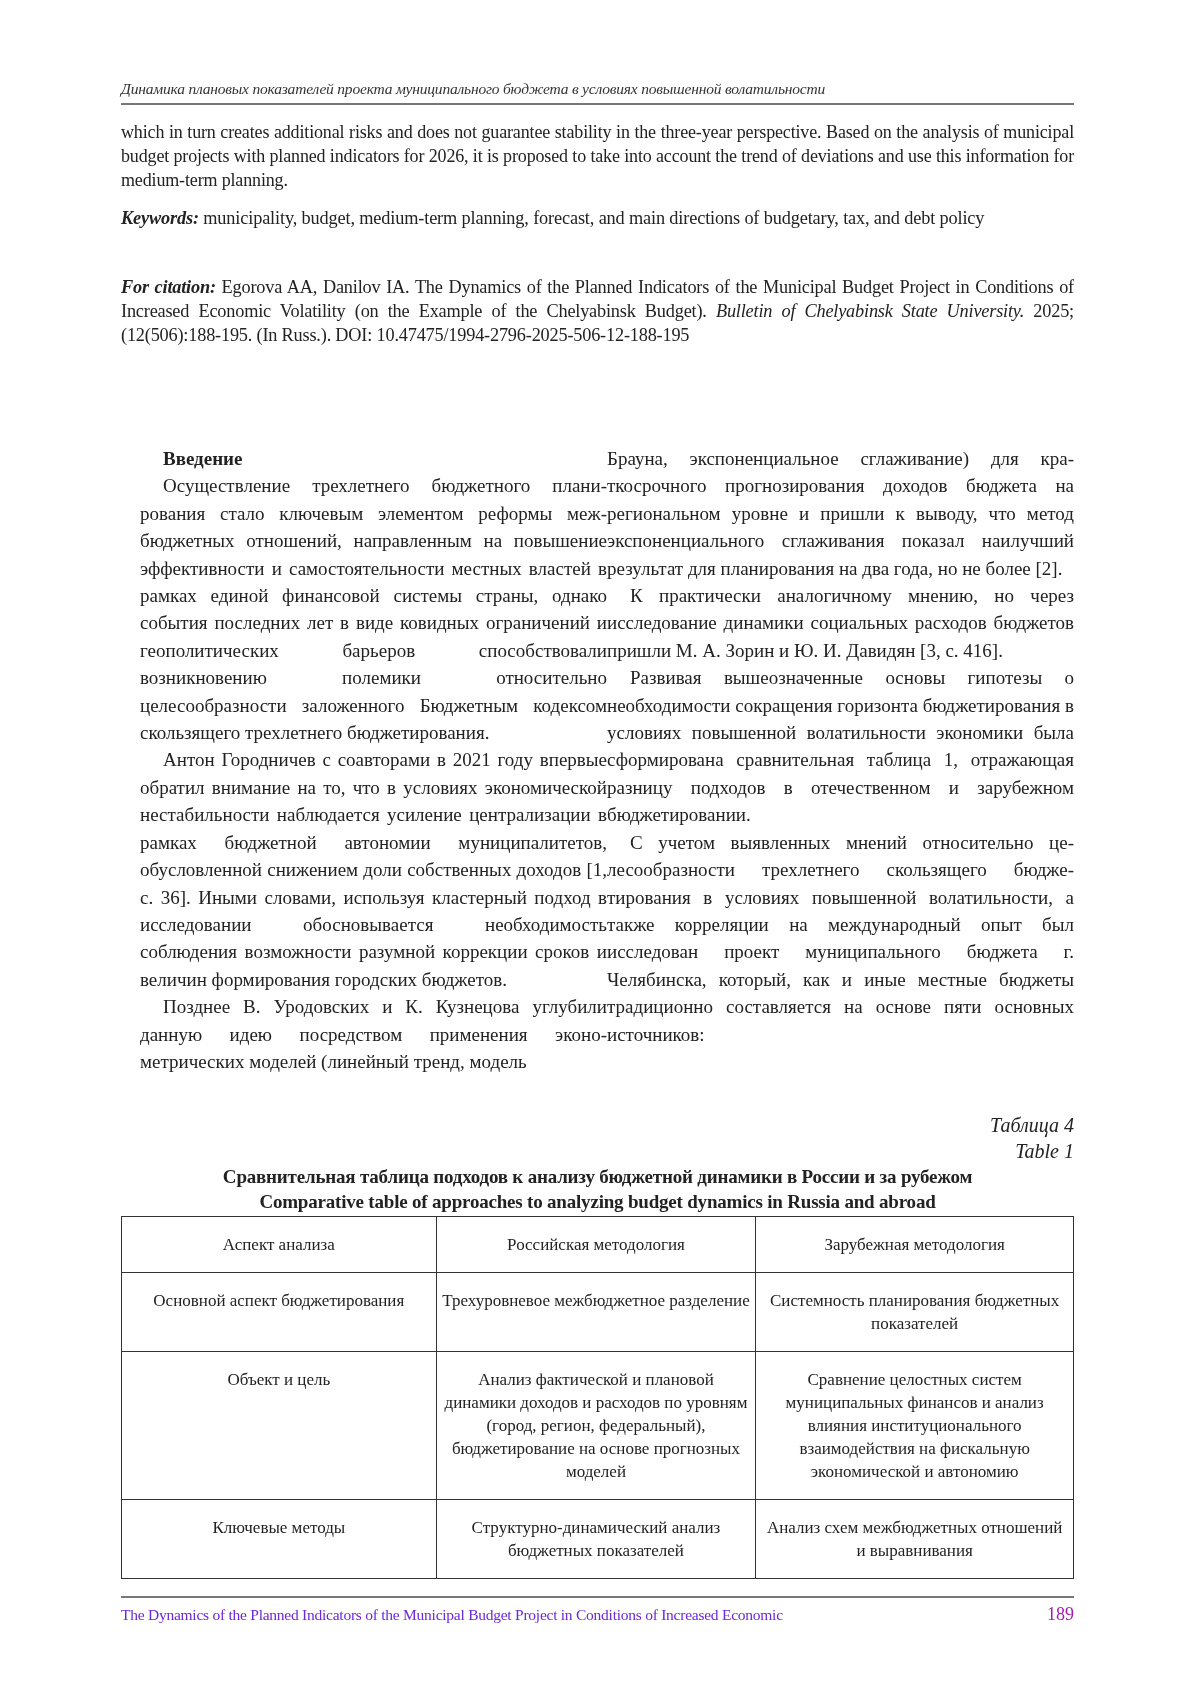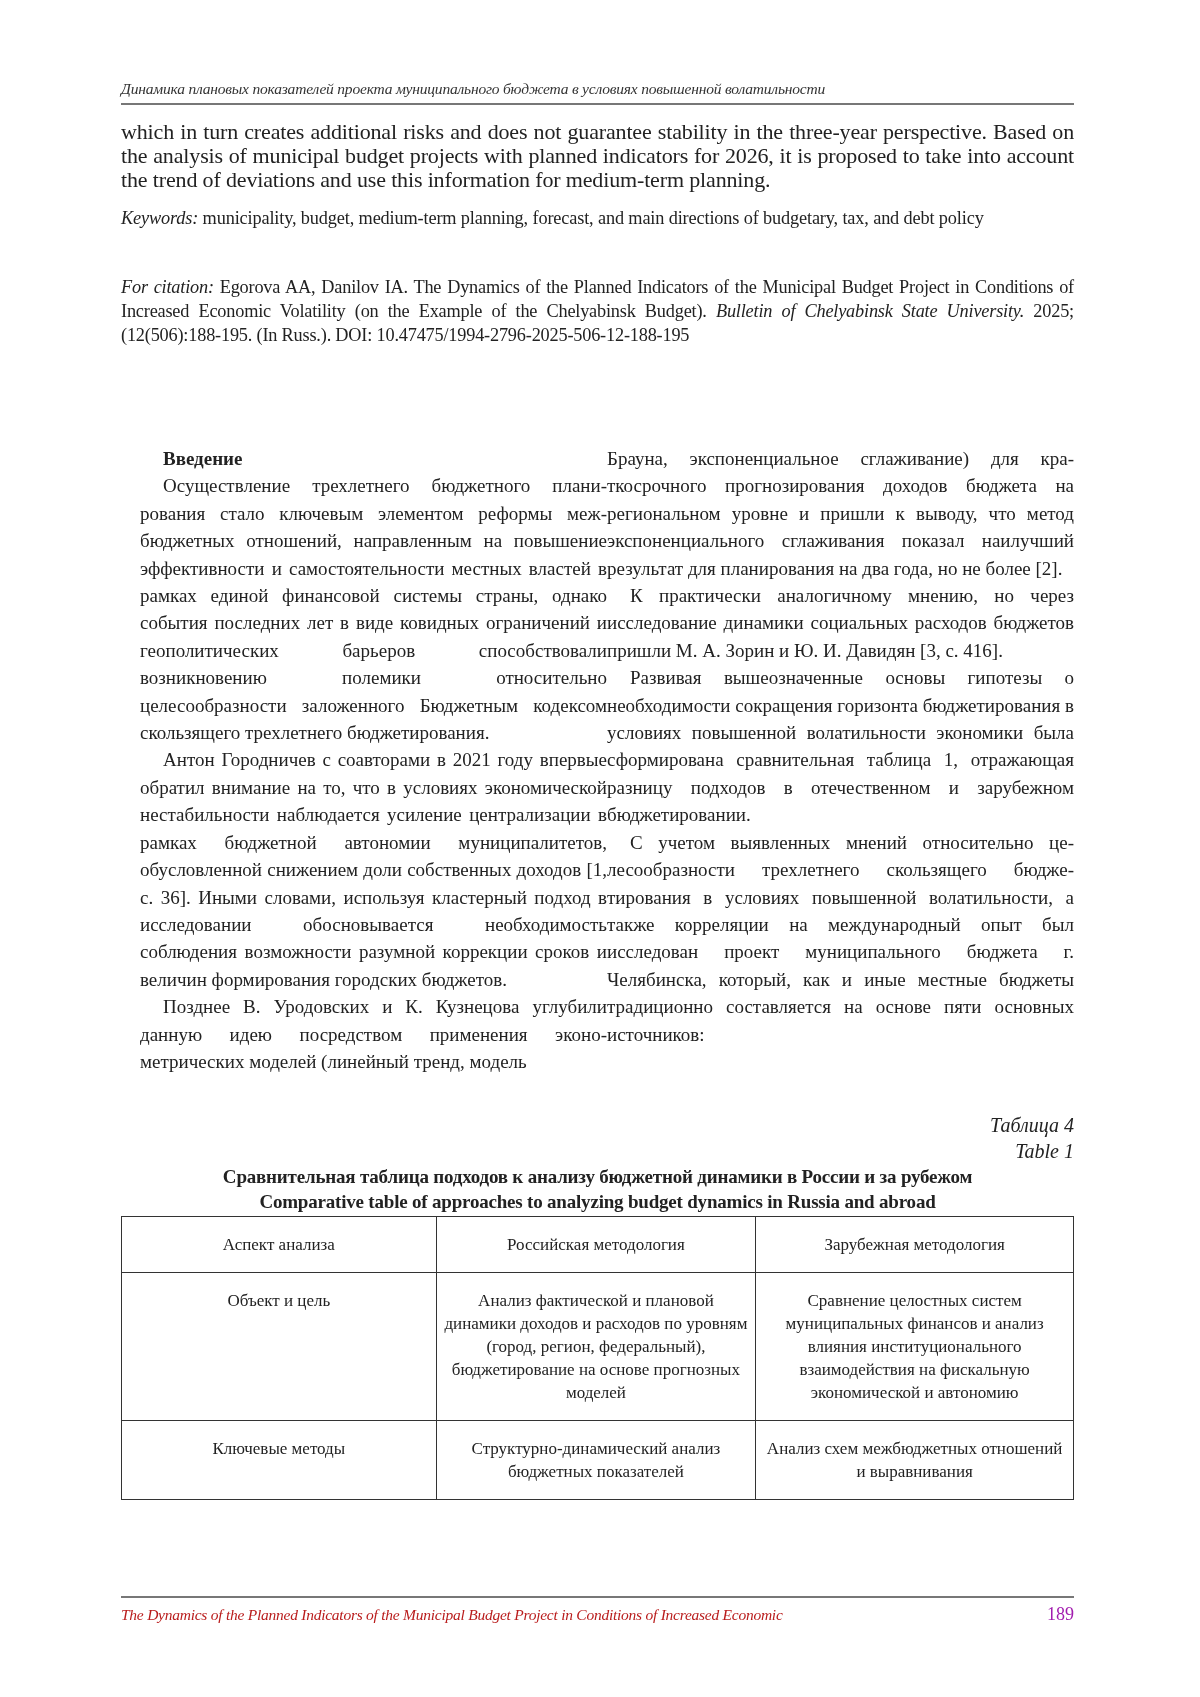--- a/index.html
+++ b/index.html
@@ -38,21 +38,21 @@
       left: 0;
       width: 953px;
       height: 2px;
       background: #777;
     }
     .abstract {
       position: absolute;
       top: 120px;
       left: 0;
       width: 953px;
-      font-size: 22px;
+      font-size: 18px;
       line-height: 24px;
       text-align: justify;
       letter-spacing: -0.15px;
     }
     .abstract p { margin: 0; }
     .keywords {
       position: absolute;
       top: 206px;
       left: 0;
       width: 953px;
@@ -64,21 +64,21 @@
     .citation {
       position: absolute;
       top: 275px;
       left: 0;
       width: 953px;
       font-size: 18.3px;
       line-height: 24px;
       text-align: justify;
       letter-spacing: -0.2px;
     }
-    .lbl { font-weight: normal; font-style: italic; }
+    .lbl { font-weight: bold; font-style: italic; }
     .ital { font-style: italic; }
 
     .columns {
       position: absolute;
       top: 400px;
       left: 0;
       width: 953px;
       display: flex;
       justify-content: flex-end;
       margin-top: 45px;
@@ -158,22 +158,21 @@
       position: absolute;
       top: 1604px;
       left: 0;
       width: 953px;
       display: flex;
       justify-content: space-between;
       align-items: baseline;
     }
     .running-footer .ftitle {
       font-size: 15.5px;
-      font-style: italic;
-      color: #b91c1c;
+      color: #6d28d9;
       letter-spacing: -0.25px;
       white-space: nowrap;
     }
     .running-footer .pnum {
       font-size: 18px;
       color: #a21caf;
     }
   </style>
 </head>
 <body>
@@ -222,20 +221,25 @@
           <col class="c2">
           <col class="c3">
         </colgroup>
       <tbody>
           <tr>
         <th>Аспект анализа</th>
         <th>Российская методология</th>
         <th>Зарубежная методология</th>
       </tr>
       <tr>
+        <td>Основной аспект бюджетирования</td>
+        <td>Трехуровневое межбюджетное разделение</td>
+        <td>Системность планирования бюджетных показателей</td>
+      </tr>
+      <tr>
         <td>Объект и цель</td>
         <td>Анализ фактической и плановой динамики доходов и расходов по уровням (город, регион, федеральный), бюджетирование на основе прогнозных моделей</td>
         <td>Сравнение целостных систем муниципальных финансов и анализ влияния институционального взаимодействия на фискальную экономической и автономию</td>
       </tr>
       <tr>
         <td>Ключевые методы</td>
         <td>Структурно-динамический анализ бюджетных показателей</td>
         <td>Анализ схем межбюджетных отношений и выравнивания</td>
       </tr>
     </tbody>

